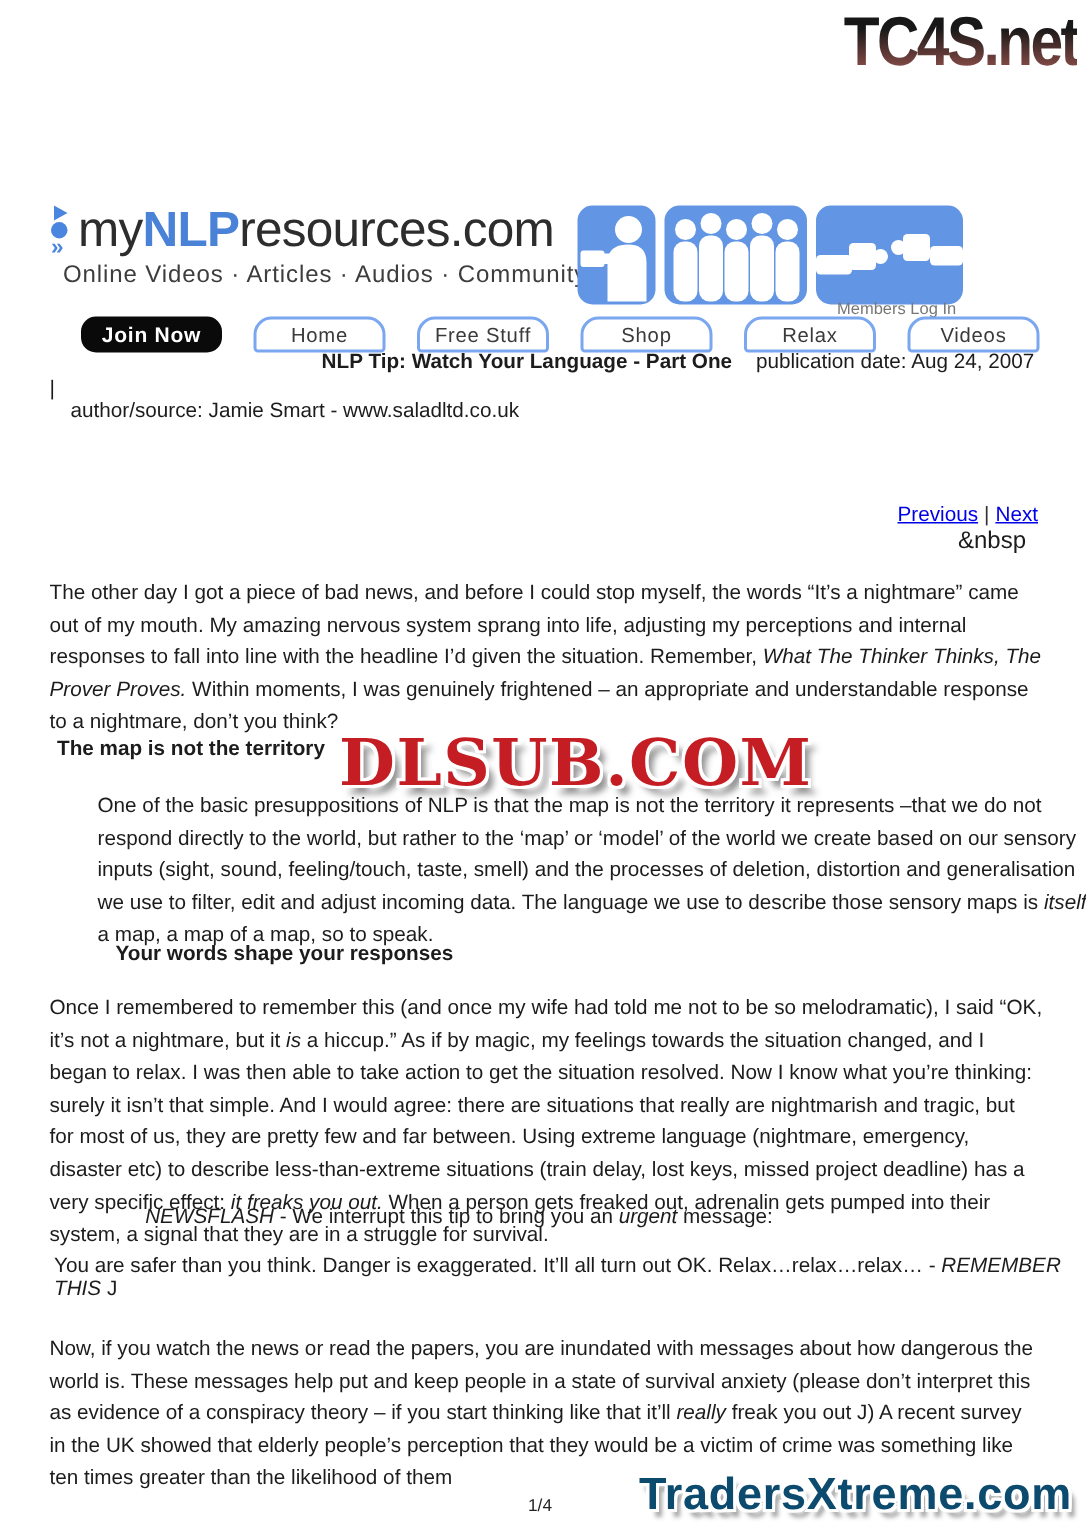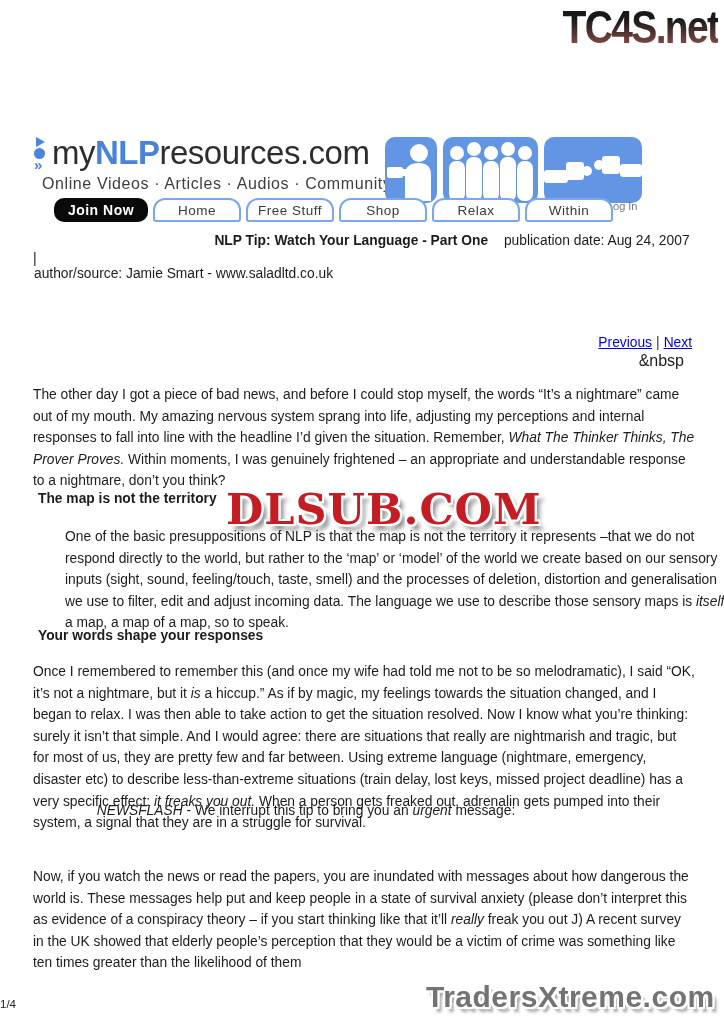--- a/index.html
+++ b/index.html
@@ -24,60 +24,60 @@
   .logo-text .nlp{color:#4a82d8;font-weight:bold;}
   .tagline{margin-top:3px;font-size:16px;color:#3d3d3d;letter-spacing:0.6px;margin-left:8px;}
 
   
   .thumbs{position:absolute;top:137px;left:385px;display:flex;gap:6px;align-items:flex-start;}
   .thumb{background:#6295e3;border-radius:10px;height:66px;display:flex;align-items:center;justify-content:center;}
   .t1{width:52px;} .t2{width:95px;} .t3{width:98px;}
   .members-login{position:absolute;top:200px;left:558px;width:80px;font-size:11px;color:#777;cursor:pointer;}
 
   
-  .nav{position:absolute;top:198px;left:54px;display:flex;gap:5px;align-items:flex-end;}
+  .nav{position:absolute;top:211px;left:54px;display:flex;gap:21px;align-items:flex-end;}
   .join-btn{background:#0a0a0a;color:#fff;font-weight:bold;font-size:14px;letter-spacing:0.5px;
             border-radius:10px;padding:4px 0;width:94px;text-align:center;cursor:pointer;}
   .tab{border:2px solid #7aa7f0;border-radius:12px 12px 3px 3px;background:#fff;color:#3a3a3a;
        font-size:13.5px;letter-spacing:0.5px;padding:3px 2px 2px;width:88px;text-align:center;cursor:pointer;box-sizing:border-box;}
 
   
   .title-line{position:absolute;top:233px;left:180px;width:544px;text-align:center;font-size:13.8px;white-space:nowrap;}
   .title-line .t{font-weight:bold;}
   .title-line .d{margin-left:12px;}
   .pipe{position:absolute;top:250px;left:33px;font-size:14px;}
-  .author{position:absolute;top:266px;left:34px;font-size:13.8px;}
+  .author{position:absolute;top:266px;left:47px;font-size:13.8px;}
 
   
   .pagination{position:absolute;top:335px;right:32px;text-align:right;font-size:13.8px;}
   .pagination a{color:#0000e6;text-decoration:underline;cursor:pointer;}
   .pagination .sep{color:#333;margin:0 4px;}
   .nbsp-line{margin-top:2px;margin-right:8px;font-size:16px;}
 
   
   .para{position:absolute;left:33px;width:662px;font-size:13.8px;line-height:21.6px;color:#1c1c1c;}
-  .p1{top:384px;} .p2{top:526px;margin-left:32px;} .p3{top:661px;} .p4{top:866px;}
+  .p1{top:384px;} .p2{top:526px;margin-left:32px;} .p3{top:661px;} .p4{top:888px;}
   .heading{position:absolute;left:38px;font-size:13.8px;font-weight:bold;}
-  .h1{top:491px;} .h2{top:628px;}
+  .h1{top:491px;} .h2{top:628px;margin-left:39px;}
   .newsflash{position:absolute;top:803px;left:0;width:612px;text-align:center;font-size:13.8px;}
   .safer{position:absolute;top:836px;left:36px;width:680px;font-size:13.8px;}
 
   
   .dlsub{position:absolute;top:484px;left:226px;font-family:"DejaVu Serif",serif;font-weight:bold;
          font-size:43px;letter-spacing:1px;color:#c41e24;white-space:nowrap;
          text-shadow:-2px -2px 0 #fff,2px -2px 0 #fff,-2px 2px 0 #fff,2px 2px 0 #fff,
                      0 -2px 0 #fff,0 2px 0 #fff,-2px 0 0 #fff,2px 0 0 #fff,
                      5px 6px 4px rgba(60,60,60,0.55);}
   .traders{position:absolute;top:980px;left:426px;font-weight:bold;font-size:30px;letter-spacing:0.5px;
-         color:#737373;white-space:nowrap;
+         color:#0c4a6e;white-space:nowrap;
          text-shadow:-2px -2px 0 #fff,2px -2px 0 #fff,-2px 2px 0 #fff,2px 2px 0 #fff,
                      0 -2px 0 #fff,0 2px 0 #fff,-2px 0 0 #fff,2px 0 0 #fff,
                      4px 5px 3px rgba(90,90,90,0.55);}
 
-  .page-num{position:absolute;top:998px;left:0;width:720px;text-align:left;font-size:11.5px;color:#222;}
+  .page-num{position:absolute;top:998px;left:0;width:720px;text-align:center;font-size:11.5px;color:#222;}
   i{font-style:italic;}
 </style>
 </head>
 <body>
 
 <div class="page">
 
   <div class="tc4s">TC4S.net</div>
 
   <div class="logo-block">
@@ -132,21 +132,21 @@
   </div>
 
   <div class="members-login">Members Log In</div>
 
   <div class="nav">
     <div class="join-btn">Join Now</div>
     <div class="tab">Home</div>
     <div class="tab">Free Stuff</div>
     <div class="tab">Shop</div>
     <div class="tab">Relax</div>
-    <div class="tab">Within</div>
+    <div class="tab">Videos</div>
   </div>
 
   <div class="title-line">
     <span class="t">NLP Tip: Watch Your Language - Part One</span>
     <span class="d">publication date: Aug 24, 2007</span>
   </div>
 
   <div class="pipe">|</div>
   <div class="author">author/source: Jamie Smart - www.saladltd.co.uk</div>
 
@@ -162,20 +162,21 @@
   <div class="heading h1">The map is not the territory</div>
 
   <div class="para p2"><span>One of the basic presuppositions of NLP is that the map is not the territory it represents –that we do not respond directly to the world, but rather to the ‘map’ or ‘model’ of the world we create based on our sensory inputs (sight, sound, feeling/touch, taste, smell) and the processes of deletion, distortion and generalisation we use to filter, edit and adjust incoming data. The language we use to describe those sensory maps is </span><i>itself</i><span> a map, a map of a map, so to speak.</span></div>
 
   <div class="heading h2">Your words shape your responses</div>
 
   <div class="para p3"><span>Once I remembered to remember this (and once my wife had told me not to be so melodramatic), I said “OK, it’s not a nightmare, but it </span><i>is</i><span> a hiccup.” As if by magic, my feelings towards the situation changed, and I began to relax. I was then able to take action to get the situation resolved. Now I know what you’re thinking: surely it isn’t that simple. And I would agree: there are situations that really are nightmarish and tragic, but for most of us, they are pretty few and far between. Using extreme language (nightmare, emergency, disaster etc) to describe less-than-extreme situations (train delay, lost keys, missed project deadline) has a very specific effect: </span><i>it freaks you out.</i><span> When a person gets freaked out, adrenalin gets pumped into their system, a signal that they are in a struggle for survival.</span></div>
 
   <div class="newsflash"><i>NEWSFLASH</i><span> - We interrupt this tip to bring you an </span><i>urgent</i><span> message:</span></div>
 
+  <div class="safer"><span>You are safer than you think. Danger is exaggerated. It’ll all turn out OK. Relax…relax…relax… - </span><i>REMEMBER THIS</i><span> J</span></div>
 
   <div class="para p4"><span>Now, if you watch the news or read the papers, you are inundated with messages about how dangerous the world is. These messages help put and keep people in a state of survival anxiety (please don’t interpret this as evidence of a conspiracy theory – if you start thinking like that it’ll </span><i>really</i><span> freak you out J) A recent survey in the UK showed that elderly people’s perception that they would be a victim of crime was something like ten times greater than the likelihood of them</span></div>
 
   <div class="dlsub">DLSUB.COM</div>
 
   <div class="page-num">1/4</div>
 
   <div class="traders">TradersXtreme.com</div>
 
 </div>

